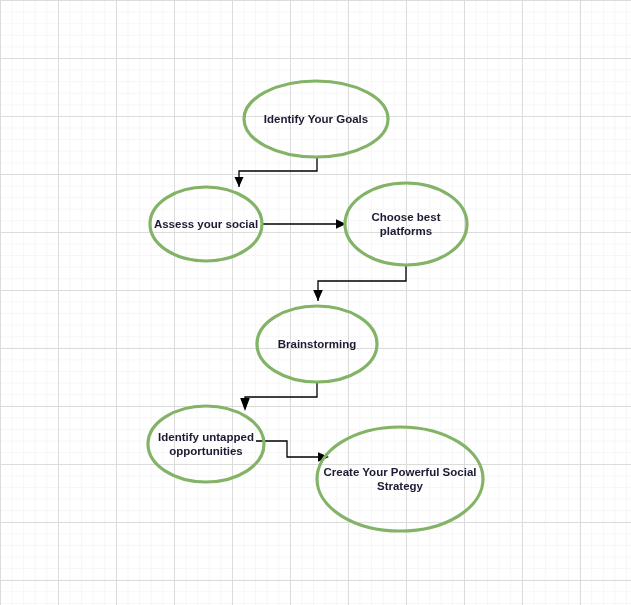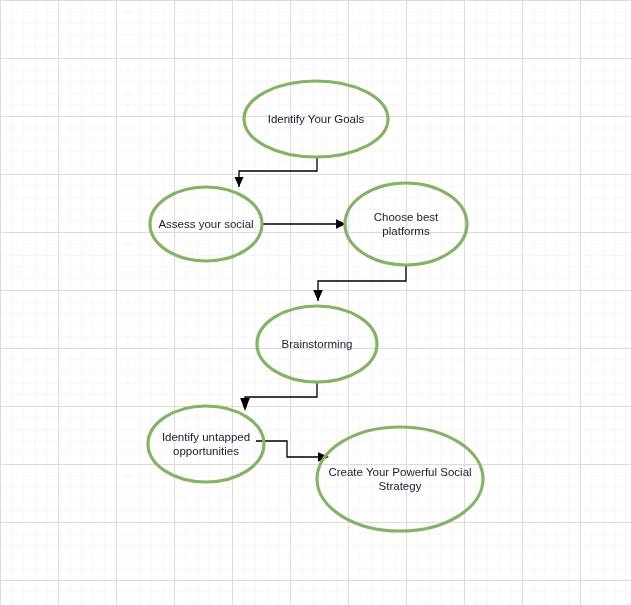--- a/index.html
+++ b/index.html
@@ -18,20 +18,21 @@
       linear-gradient(to bottom, #dcdcdc 1px, transparent 1px),
       linear-gradient(to right, #f6f6f6 1px, transparent 1px),
       linear-gradient(to bottom, #f6f6f6 1px, transparent 1px);
     background-size:
       58px 58px,
       58px 58px,
       11.6px 11.6px,
       11.6px 11.6px;
     background-position: 0px 0px, 0px 0px, 0px 0px, 0px 0px;
     font-family: "Liberation Sans", sans-serif;
+    font-weight: bold;
   }
   #diagram-svg {
     position: absolute;
     left: 0;
     top: 0;
     width: 631px;
     height: 605px;
   }
   .node-label {
     font-family: "Liberation Sans", sans-serif;

